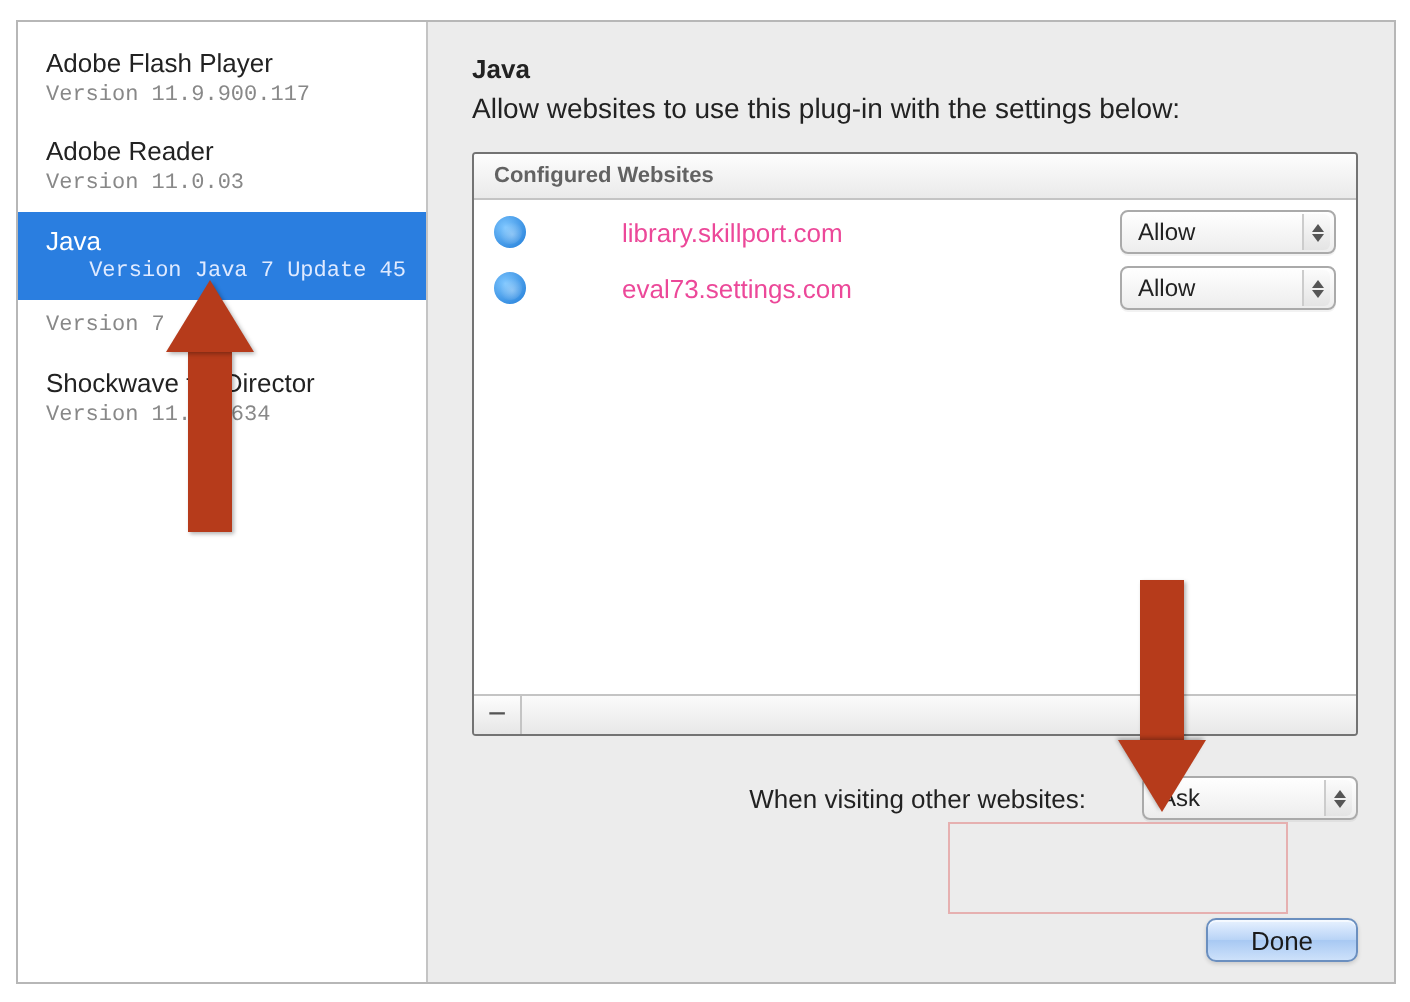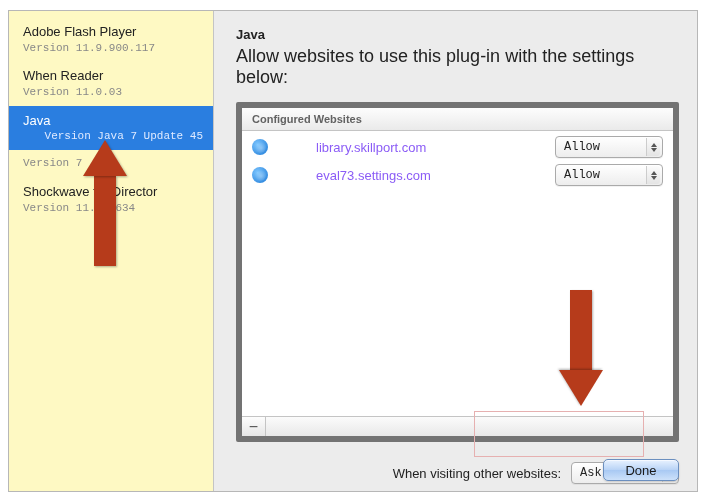--- a/index.html
+++ b/index.html
@@ -18,21 +18,21 @@
       left: 8px;
       width: 690px;
       height: 482px;
       background: #ececec;
       border: 1px solid #b7b7b7;
       display: flex;
     }
     .sidebar {
       width: 205px;
       height: 100%;
-      background: #fef9c3;
+      background: #ffffff;
       border-right: 1px solid #c4c4c4;
       position: relative;
       padding-top: 6px;
     }
     .sidebar-item {
       padding: 6px 10px 6px 14px;
       line-height: 1.35;
       cursor: default;
     }
     .sidebar-item .name { font-size: 13px; color: #222; }
@@ -45,28 +45,28 @@
       flex: 1;
       padding: 16px 18px 10px 22px;
       position: relative;
     }
     .main-title {
       font-weight: bold;
       font-size: 13px;
       margin-bottom: 4px;
     }
     .main-sub {
-      font-size: 18px;
+      font-size: 14px;
       margin-bottom: 14px;
     }
 
     .table-wrap {
-      border: 6px solid #737373;
+      border: 1px solid #737373;
       background: #fff;
-      height: 340px;
+      height: 292px;
       border-radius: 2px;
       position: relative;
       overflow: hidden;
     }
     .table-header {
       background: linear-gradient(#fdfdfd, #eaeaea);
       border-bottom: 1px solid #c4c4c4;
       padding: 5px 10px;
       font-size: 11px;
       font-weight: bold;
@@ -84,33 +84,32 @@
       border-radius: 50%;
       background: radial-gradient(circle at 35% 35%, #7fc7ff, #1a78d6);
       position: relative;
       flex: 0 0 auto;
     }
     .globe-icon:after{
       content:""; position:absolute; inset:2px;
       background: radial-gradient(ellipse at 60% 60%, rgba(255,255,255,0.3), transparent 60%);
       border-radius:50%;
     }
-    .site { flex: 1; font-size: 13px; color: #8b5cf6; padding-left: 40px; }
+    .site { flex: 1; font-size: 13px; color: #ec4899; padding-left: 40px; }
     .select {
       width: 108px; height: 22px;
       border: 1px solid #aaa;
       border-radius: 4px;
       background: linear-gradient(#ffffff, #ededed);
       padding: 0 18px 0 8px;
       font-size: 12px;
       display: flex; align-items: center;
       box-shadow: 0 1px 0 rgba(0,0,0,0.05);
       position: relative;
       cursor: default;
-      font-family: Liberation Mono, monospace;
     }
     .select .arrows {
       position: absolute; right: 2px; top: 1px; bottom: 1px; width: 14px;
       border-left: 1px solid #ccc;
       background: linear-gradient(#fbfbfb, #e4e4e4);
       border-radius: 0 3px 3px 0;
       display:flex; flex-direction:column; justify-content:center; align-items:center; gap:1px;
     }
     .tri-up, .tri-down { width:0; height:0; border-left:3px solid transparent; border-right:3px solid transparent;}
     .tri-up   { border-bottom:4px solid #555; }
@@ -128,21 +127,21 @@
       display:flex; align-items:center; justify-content:center;
       color:#555; font-size:16px;
       background: linear-gradient(#fdfdfd, #e6e6e6);
       cursor: default;
     }
 
     .bottom-row {
       display:flex;
       align-items:center;
       justify-content:flex-end;
-      gap: 10px;
+      gap: 28px;
       margin-top: 20px;
       font-size: 13px;
     }
     .bottom-row label { color:#222; }
 
     .done-row {
       position:absolute;
       right: 18px;
       bottom: 10px;
     }
@@ -195,21 +194,21 @@
 <body>
 
 <div class="dialog">
 
   <div class="sidebar">
     <div class="sidebar-item">
       <div class="name">Adobe Flash Player</div>
       <div class="ver">Version 11.9.900.117</div>
     </div>
     <div class="sidebar-item">
-      <div class="name">When Reader</div>
+      <div class="name">Adobe Reader</div>
       <div class="ver">Version 11.0.03</div>
     </div>
     <div class="sidebar-item selected">
       <div class="name">Java</div>
       <div class="ver">Version Java 7 Update 45</div>
     </div>
     <div class="sidebar-item">
       <div class="ver">Version 7</div>
     </div>
     <div class="sidebar-item">

